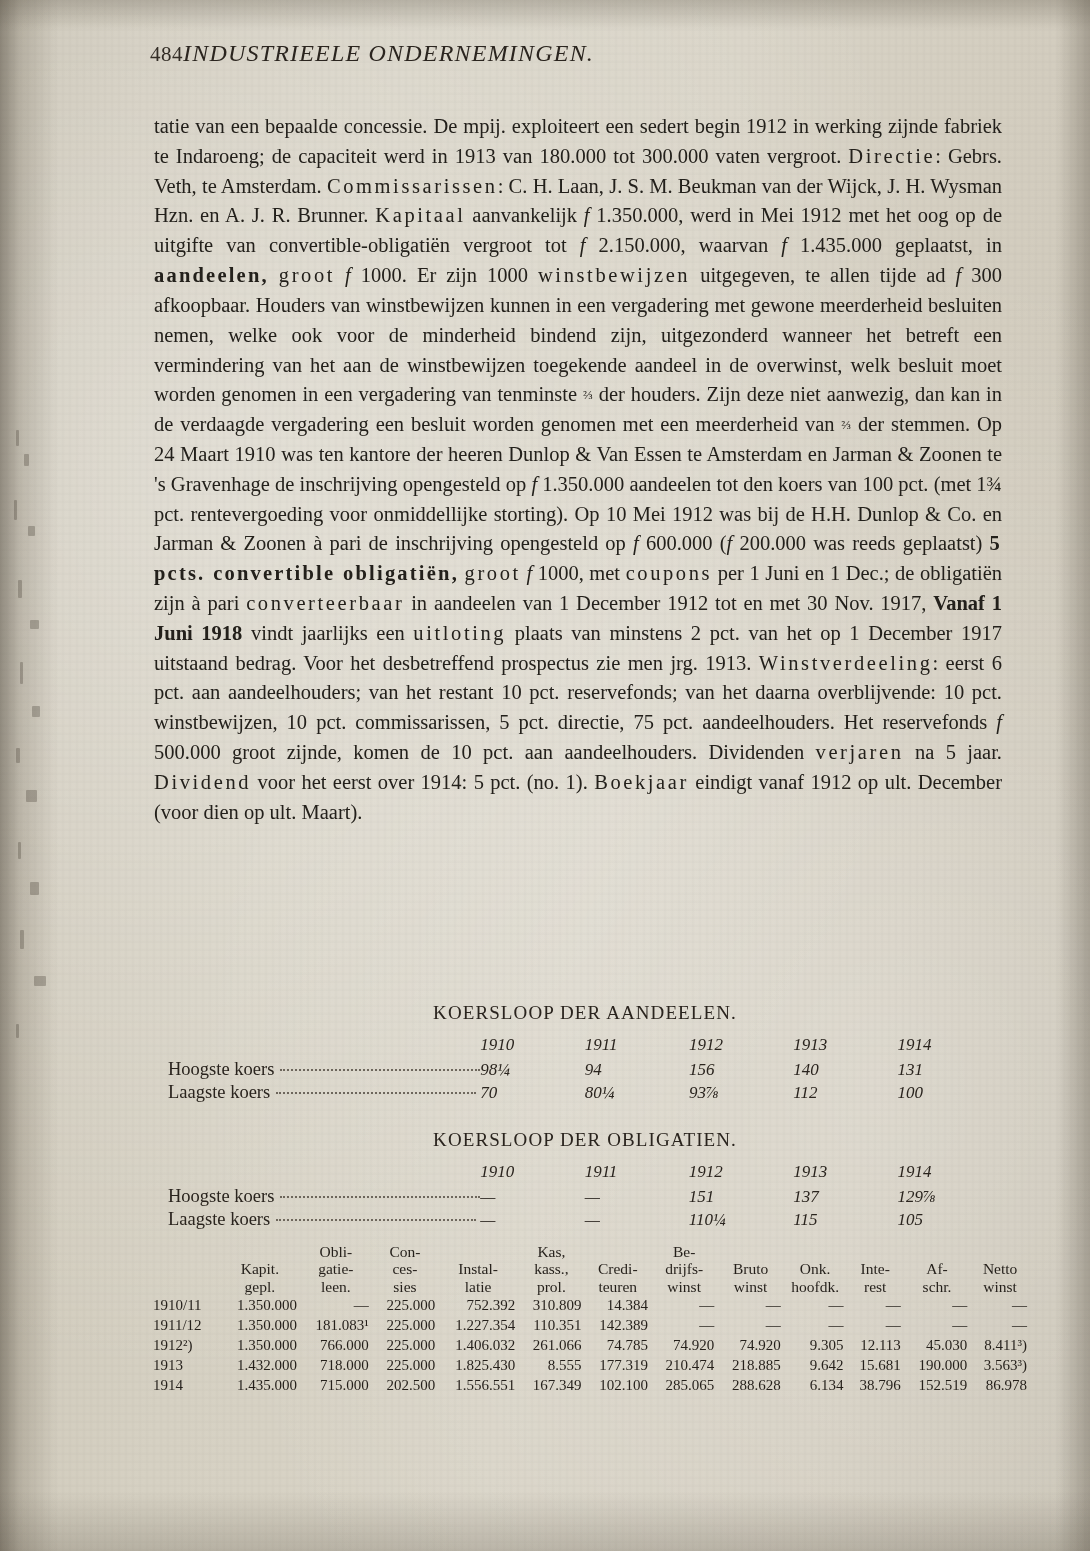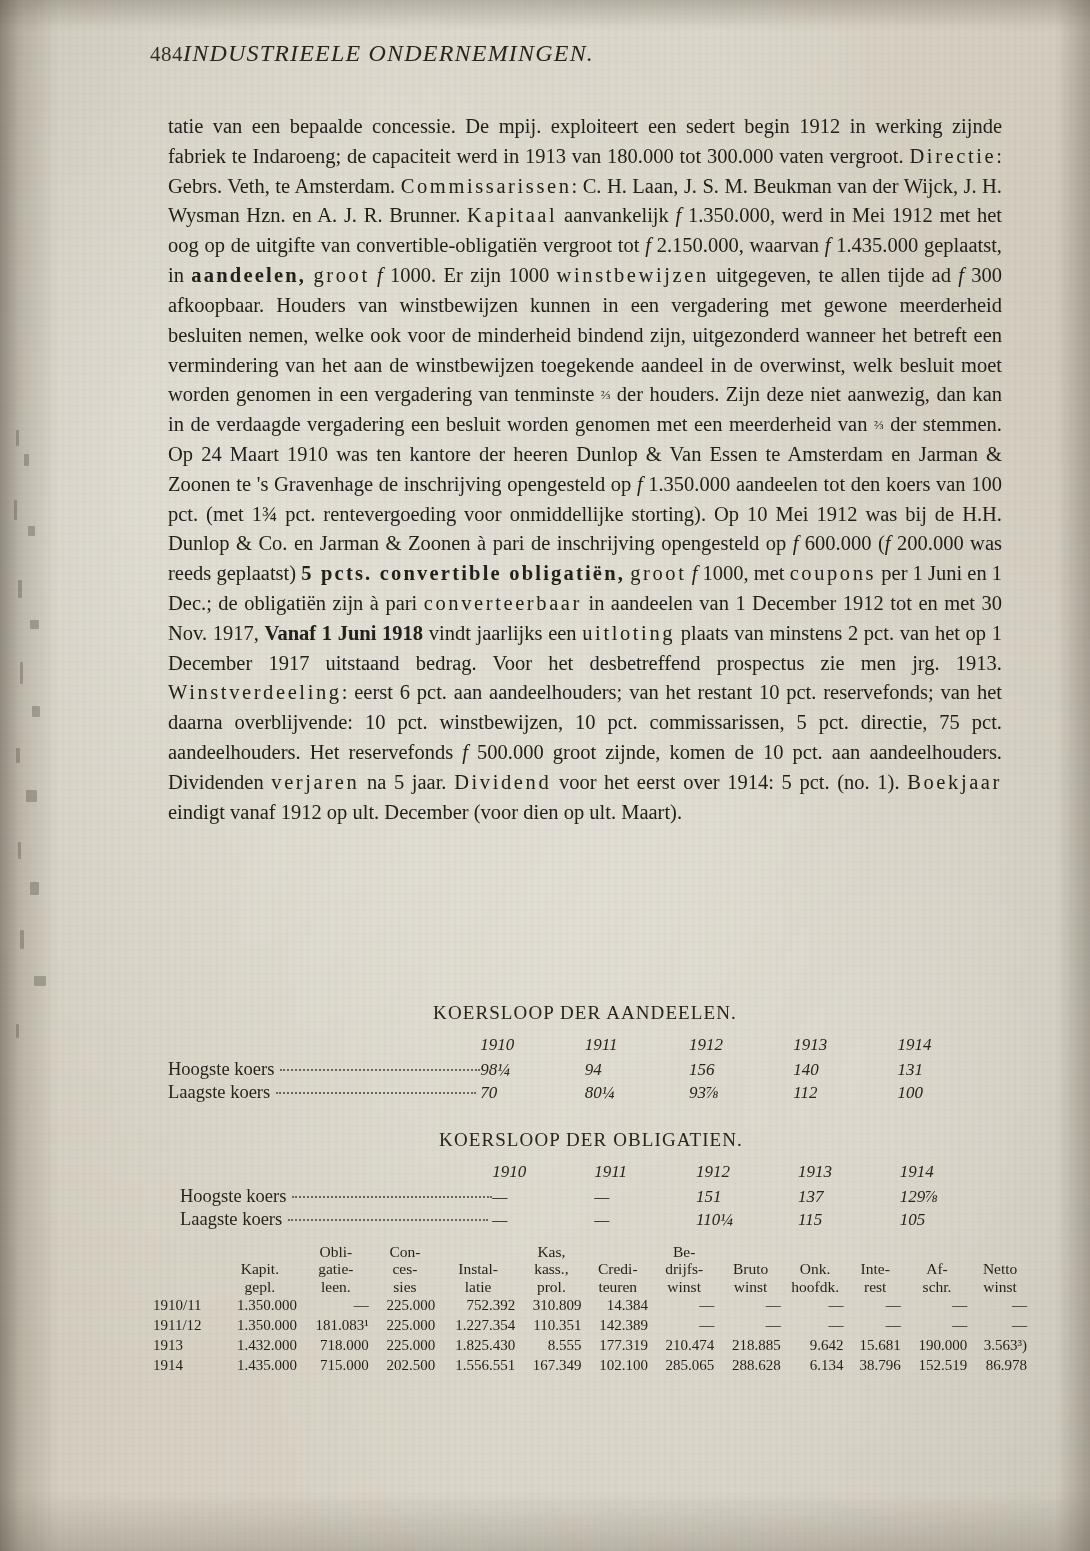--- a/index.html
+++ b/index.html
@@ -94,21 +94,21 @@
     text-align: left;
     font-style: italic;
     font-size: 24px;
     letter-spacing: 1.2px;
     color: #2b251f;
     padding-right: 60px;
   }
 
   .body-text {
     position: absolute;
-    left: 168px;
+    left: 154px;
     right: 88px;
     top: 112px;
     font-size: 20.5px;
     line-height: 1.455;
     text-align: justify;
     color: #23201b;
   }
   .body-text p { margin: 0; }
   .sp { letter-spacing: 2.6px; }
   .bold { font-weight: bold; }
@@ -126,21 +126,20 @@
   }
   .koersloop-1 {
     position: absolute;
     left: 168px; right: 88px;
     top: 1002px;
   }
   .koersloop-2 {
     position: absolute;
     left: 168px; right: 88px;
     top: 1129px;
-    margin-left: 12px;
   }
   .koers-table {
     width: 100%;
     border-collapse: collapse;
     font-size: 17px;
     margin-top: 10px;
   }
   .koers-table td {
     padding: 1px 0;
     vertical-align: bottom;
@@ -361,20 +360,35 @@
             <td class="n">225.000</td>
             <td class="n">1.227.354</td>
             <td class="n">110.351</td>
             <td class="n">142.389</td>
             <td class="n">—</td>
             <td class="n">—</td>
             <td class="n">—</td>
             <td class="n">—</td>
             <td class="n">—</td>
             <td class="n">—</td>
+          </tr>
+          <tr>
+            <td class="year">1912²)</td>
+            <td class="n">1.350.000</td>
+            <td class="n">766.000</td>
+            <td class="n">225.000</td>
+            <td class="n">1.406.032</td>
+            <td class="n">261.066</td>
+            <td class="n">74.785</td>
+            <td class="n">74.920</td>
+            <td class="n">74.920</td>
+            <td class="n">9.305</td>
+            <td class="n">12.113</td>
+            <td class="n">45.030</td>
+            <td class="n">8.411³)</td>
           </tr>
           <tr>
             <td class="year">1913</td>
             <td class="n">1.432.000</td>
             <td class="n">718.000</td>
             <td class="n">225.000</td>
             <td class="n">1.825.430</td>
             <td class="n">8.555</td>
             <td class="n">177.319</td>
             <td class="n">210.474</td>

